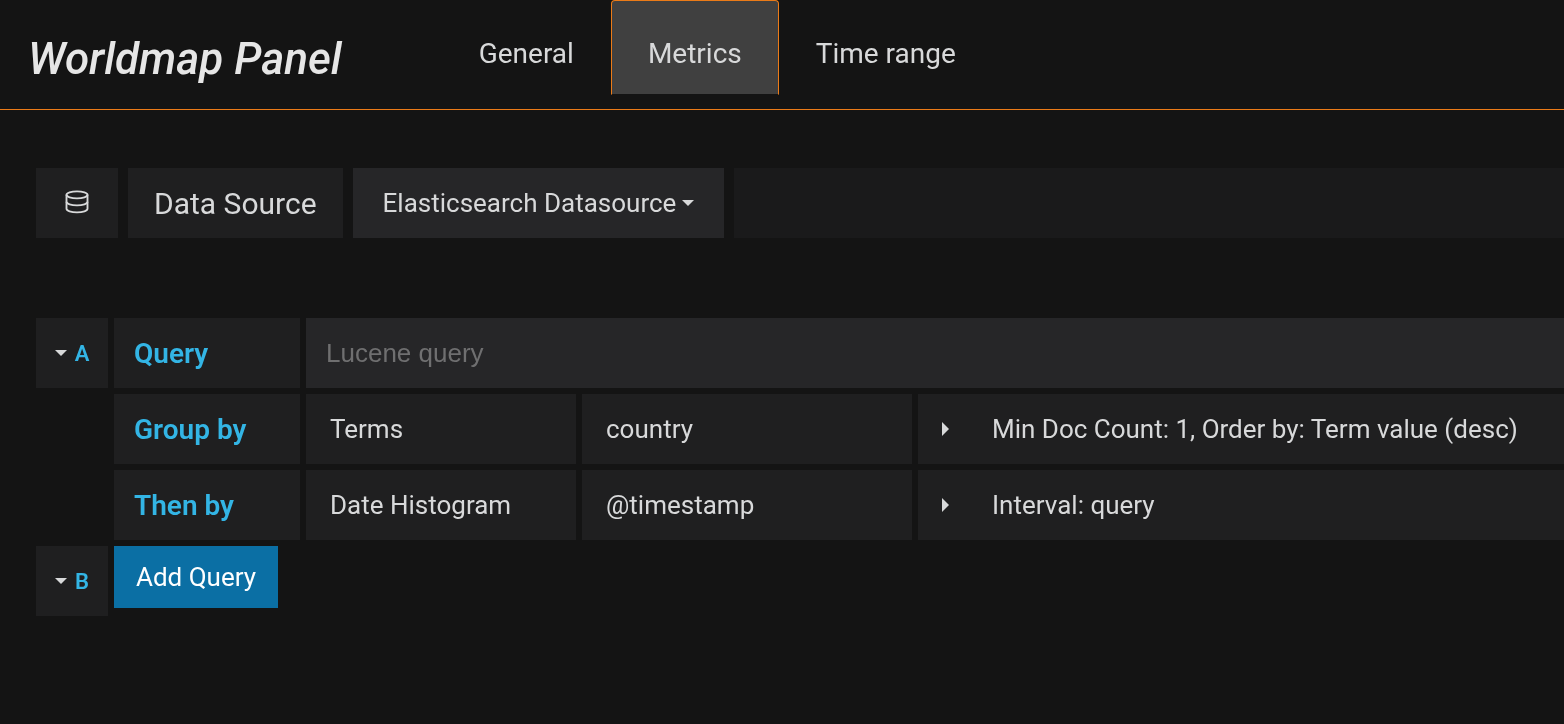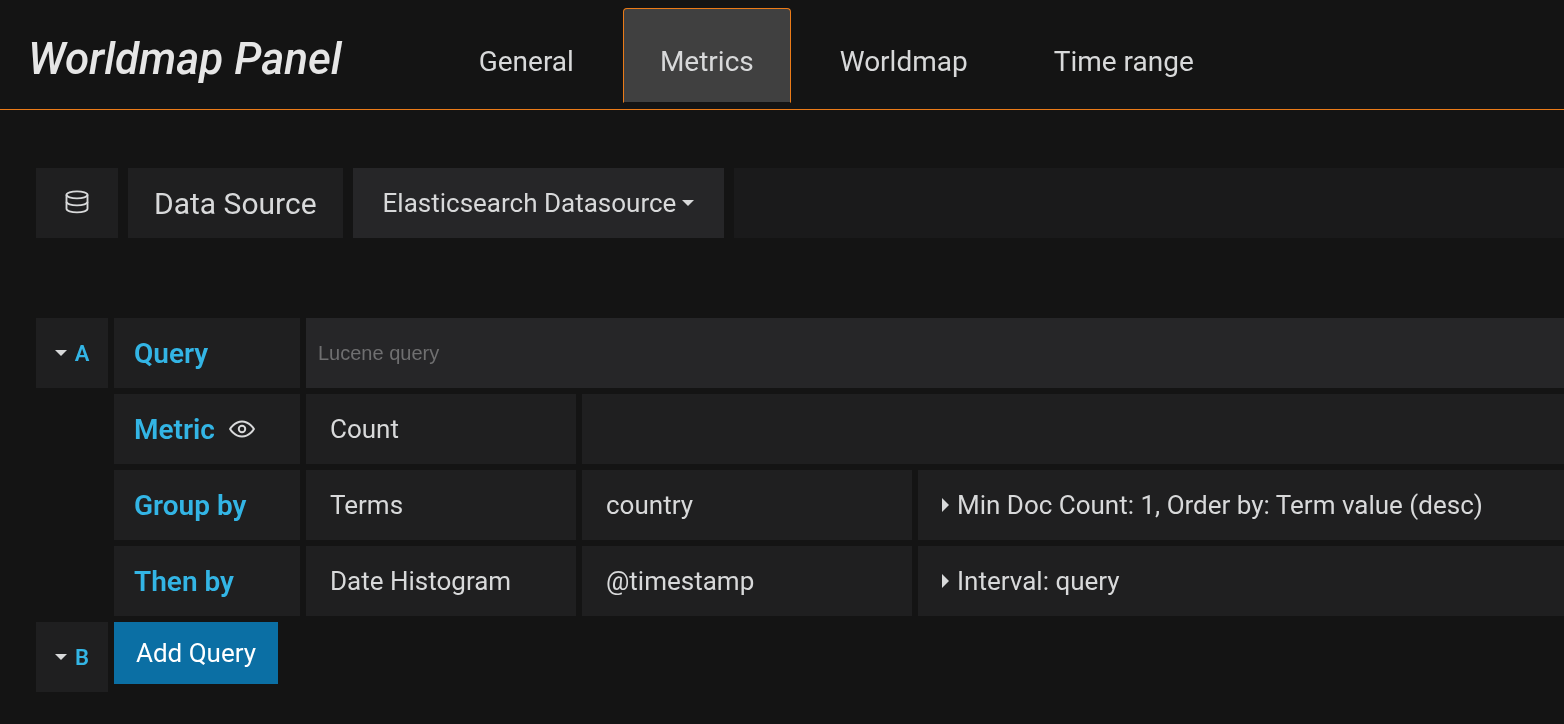--- a/index.html
+++ b/index.html
@@ -22,22 +22,22 @@
   .title {
     font-style: italic;
     font-weight: 500;
     font-size: 44px;
     color: #e6e6e6;
     margin-right: 100px;
     padding-bottom: 24px;
   }
   .tabs {
     display: flex;
-    gap: 12px;
-    align-items: center;
+    gap: 0;
+    align-items: flex-start;
     height: 100%;
   }
   .tab {
     padding: 36px 36px 24px 36px;
     font-size: 28px;
     color: #d8d9da;
     cursor: pointer;
     border: 1px solid transparent;
     border-bottom: none;
     position: relative;
@@ -140,36 +140,36 @@
     color: #33b5e5;
     font-weight: 600;
     font-size: 28px;
     gap: 14px;
   }
   .q-input {
     background: #262628;
     flex: 1;
     border: none;
     color: #d8d9da;
-    font-size: 20px;
-    padding: 0 12px;
+    font-size: 26px;
+    padding: 0 20px;
     outline: none;
   }
   .q-input::placeholder { color: #6f6f70; }
   .q-cell {
     background: #1f1f20;
     padding: 0 24px;
     display: flex;
     align-items: center;
     font-size: 26px;
     color: #d8d9da;
   }
   .w-270 { width: 270px; }
   .w-330 { width: 330px; }
-  .flex1 { flex: 1; }
+  .flex1 { flex: 1; gap: 35px; }
   .eye-icon {
     width: 26px; height: 26px;
   }
   .add-query {
     background: #0b6fa4;
     color: #fff;
     padding: 0 22px;
     display: flex;
     align-items: center;
     font-size: 26px;
@@ -178,21 +178,20 @@
   }
 </style>
 </head>
 <body>
 
 <div class="header">
   <div class="title">Worldmap Panel</div>
   <div class="tabs">
     <div class="tab">General</div>
     <div class="tab active">Metrics</div>
-    <div class="tab">Worldmap</div>
     <div class="tab">Time range</div>
   </div>
 </div>
 
 <div class="content">
 
   <div class="ds-row">
     <div class="ds-icon-box">
       <svg width="28" height="28" viewBox="0 0 24 24" fill="none" stroke="#d8d9da" stroke-width="1.6">
         <ellipse cx="12" cy="5" rx="9" ry="3"></ellipse>
@@ -211,32 +210,20 @@
   <div class="query-block">
     <div class="q-row">
       <div class="q-letter">
         <span class="caret-down small"></span>
         <span>A</span>
       </div>
       <div class="q-label">Query</div>
       <input class="q-input" type="text" placeholder="Lucene query" style="">
     </div>
 
-    <div class="q-row">
-      <div class="q-spacer"></div>
-      <div class="q-label">
-        <span>Metric</span>
-        <svg class="eye-icon" viewBox="0 0 24 24" fill="none" stroke="#d8d9da" stroke-width="1.8">
-          <path d="M1 12s4-7 11-7 11 7 11 7-4 7-11 7S1 12 1 12z"></path>
-          <circle cx="12" cy="12" r="3"></circle>
-        </svg>
-      </div>
-      <div class="q-cell w-270">Count</div>
-      <div class="q-cell flex1"></div>
-    </div>
 
     <div class="q-row">
       <div class="q-spacer"></div>
       <div class="q-label">Group by</div>
       <div class="q-cell w-270">Terms</div>
       <div class="q-cell w-330">country</div>
       <div class="q-cell flex1">
         <span class="caret-right"></span>
         <span>Min Doc Count: 1, Order by: Term value (desc)</span>
       </div>

